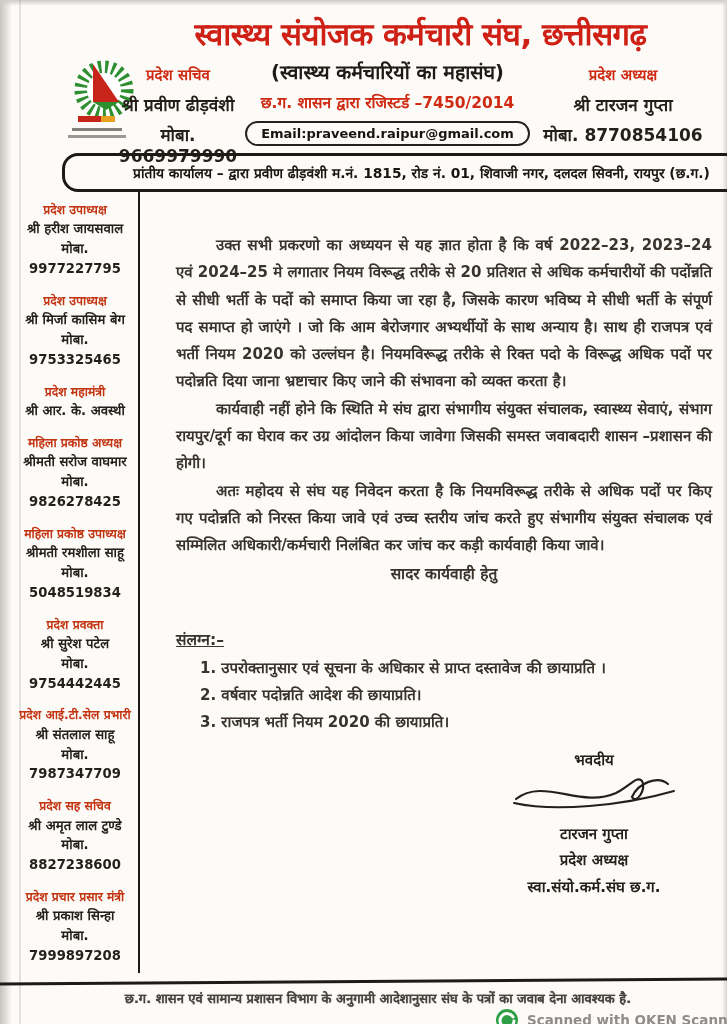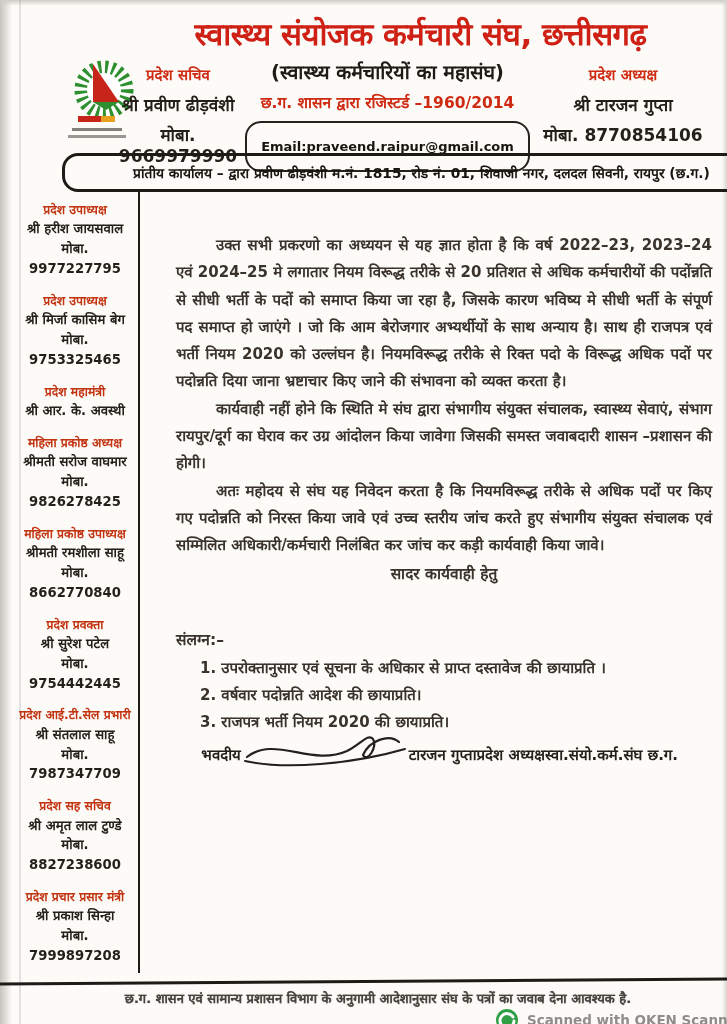--- a/index.html
+++ b/index.html
@@ -32,21 +32,21 @@
   .h-left   { top:64px;  left:104px; width:148px; }
   .h-center { top:58px;  left:250px; width:275px; }
   .h-right  { top:64px;  left:532px; width:182px; }
   .h-role   { color:#cf2a12; font-size:15px; margin-bottom:9px; }
   .h-name   { color:#241f19; font-size:17px; margin-bottom:7px; }
   .h-mob    { color:#241f19; font-size:17px; }
   .h-sub    { color:#1e1a15; font-size:19.5px; margin-bottom:6px; }
   .h-reg    { color:#cf2a12; font-size:15.5px; margin-bottom:8px; }
   .h-email-wrap { display:flex; justify-content:center; }
   .h-email {
-    border:2px solid #25211c; border-radius:16px; padding:16px 14px;
+    border:2px solid #25211c; border-radius:16px; padding:3px 14px;
     font-size:13px; color:#18140f; white-space:nowrap;
   }
 
   .office-bar {
     position:absolute; top:153px; left:62px; width:719px;
     border:3px solid #1e1a15; border-radius:16px;
     padding:7px 6px; text-align:center;
     font-size:13.8px; font-weight:bold; color:#18140f;
   }
 
@@ -63,26 +63,26 @@
 
   
   .main {
     position:absolute; top:232px; left:176px; width:536px;
     font-weight:bold; color:#3a332c;
   }
   .para {
     font-size:15px; line-height:1.82; text-align:justify; text-indent:40px;
   }
   .closing { text-align:center; font-size:15.5px; margin-top:2px; }
-  .encl-label { margin-top:44px; font-size:15.5px; }
+  .encl-label { margin-top:44px; font-size:15.5px;text-decoration:underline; }
   .encl-item { margin-left:24px; margin-top:7px; font-size:15px; }
 
   .sig-block {
-    margin-right:34px;
-    display:flex; flex-direction:row; align-items:center; float:right;
+    margin-top:16px; margin-right:34px;
+    display:flex; flex-direction:column; align-items:center; float:right;
     font-size:15px; line-height:1.75; color:#241f19;
   }
   .sig-hand { margin:-2px 0 -4px 0; }
 
   
   .foot-rule { position:absolute; top:980px; left:0; width:727px;
     height:2.5px; background:#1e1a15; transform:rotate(-0.4deg); }
   .foot-note {
     position:absolute; top:989px; left:48px; width:660px;
     font-size:13px; font-weight:bold; color:#46423d; text-align:center;
@@ -120,21 +120,21 @@
   </div>
 
   <div class="h-col h-left">
     <div class="h-role">प्रदेश सचिव</div>
     <div class="h-name">श्री प्रवीण ढीड़वंशी</div>
     <div class="h-mob">मोबा. 9669979990</div>
   </div>
 
   <div class="h-col h-center">
     <div class="h-sub">(स्वास्थ्य कर्मचारियों का महासंघ)</div>
-    <div class="h-reg">छ.ग. शासन द्वारा रजिस्टर्ड –1960/2014</div>
+    <div class="h-reg">छ.ग. शासन द्वारा रजिस्टर्ड –7450/2014</div>
     <div class="h-email-wrap">
       <span class="h-email">Email:praveend.raipur@gmail.com</span>
     </div>
   </div>
 
   <div class="h-col h-right">
     <div class="h-role">प्रदेश अध्यक्ष</div>
     <div class="h-name">श्री टारजन गुप्ता</div>
     <div class="h-mob">मोबा. 8770854106</div>
   </div>
@@ -157,21 +157,21 @@
       <div class="m-name">श्री आर. के. अवस्थी</div>
     </div>
     <div class="member">
       <div class="m-role">महिला प्रकोष्ठ अध्यक्ष</div>
       <div class="m-name">श्रीमती सरोज वाघमार</div>
       <div class="m-mob">मोबा. 9826278425</div>
     </div>
     <div class="member">
       <div class="m-role">महिला प्रकोष्ठ उपाध्यक्ष</div>
       <div class="m-name">श्रीमती रमशीला साहू</div>
-      <div class="m-mob">मोबा. 8662770840</div>
+      <div class="m-mob">मोबा. 5048519834</div>
     </div>
     <div class="member">
       <div class="m-role">प्रदेश प्रवक्ता</div>
       <div class="m-name">श्री सुरेश पटेल</div>
       <div class="m-mob">मोबा. 9754442445</div>
     </div>
     <div class="member">
       <div class="m-role">प्रदेश आई.टी.सेल प्रभारी</div>
       <div class="m-name">श्री संतलाल साहू</div>
       <div class="m-mob">मोबा. 7987347709</div>

